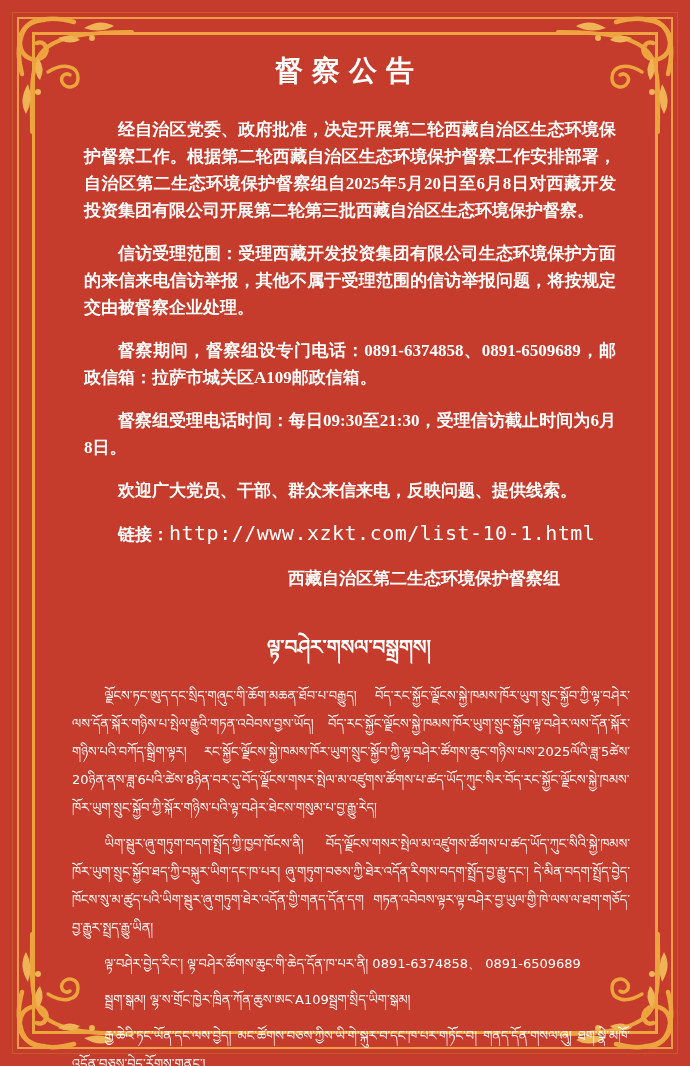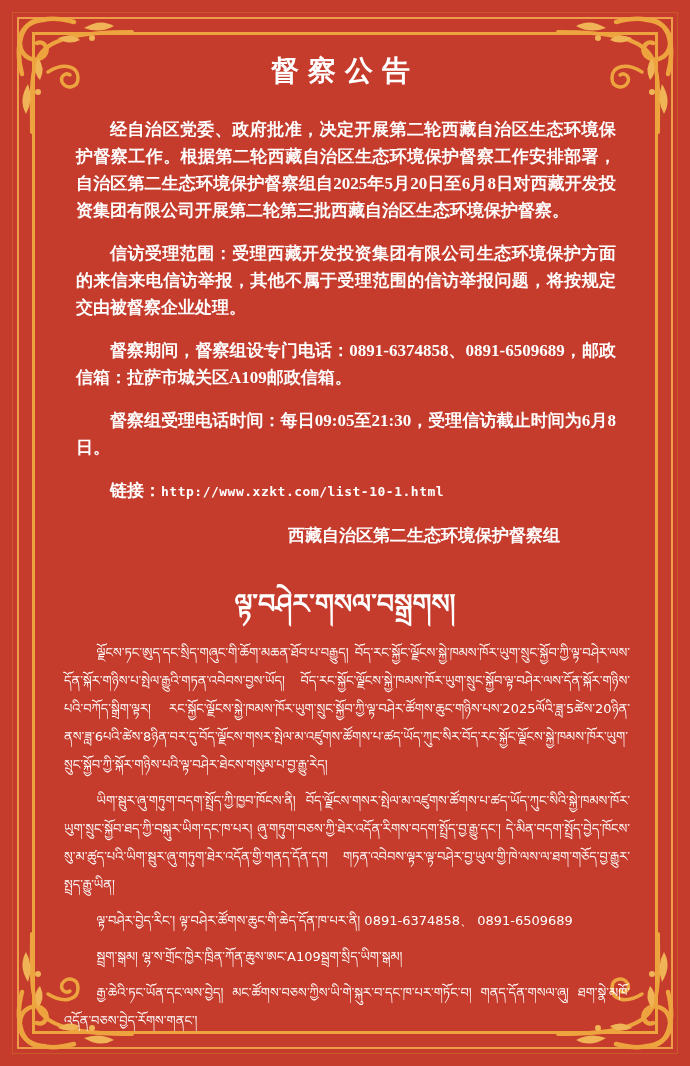--- a/index.html
+++ b/index.html
@@ -11,38 +11,38 @@
     overflow:hidden;
     color:#ffffff;
     font-family:"Liberation Serif","DejaVu Serif",serif;
   }
   
   .outer-line{position:absolute;inset:12px;border:1px solid #c9582a;pointer-events:none;}
   .gold-line{position:absolute;inset:17px;border:2px solid #ef9c49;pointer-events:none;}
   
   .frame{position:absolute;inset:32px;border:3px solid #eda43e;pointer-events:none;}
   .ornaments{position:absolute;left:0;top:0;pointer-events:none;}
-  .content{position:absolute;inset:0;padding-top:52px;box-sizing:border-box;}
+  .content{position:absolute;inset:0;padding-top:52px;box-sizing:border-box;padding-left:8px;}
 
   .zh-title{
     margin:0;text-align:center;
     font-size:28px;font-weight:700;letter-spacing:9px;
   }
   .zh-body{
     margin:26px 58px 0 60px;
     font-size:17px;line-height:27px;font-weight:700;
     text-align:justify;
   }
   .zh-body p{margin:16px;text-indent:2em;}
-  .url{font-family:"DejaVu Sans Mono","Liberation Mono",monospace;font-weight:700;font-size:13px;letter-spacing:0.5px;}
+  .url{font-family:"DejaVu Sans Mono","Liberation Mono",monospace;font-weight:400;font-size:20px;letter-spacing:0.5px;}
   .zh-sign{width:340px;margin:10px 62px 0 auto;font-size:17px;font-weight:700;line-height:30px;}
 
   .bo-title{
     margin:36px 0 0 0;text-align:center;
-    font-size:27px;font-weight:700;line-height:34px;
+    font-size:20px;font-weight:700;line-height:34px;
   }
   .bo-body{
     margin:18px 52px 0 56px;
     font-size:13px;line-height:28px;font-weight:400;
     text-align:justify;
     font-family:"DejaVu Sans","Liberation Sans",sans-serif;
   }
   .bo-body p{margin:8px;text-indent:2.5em;}
 </style>
 </head>
@@ -80,21 +80,22 @@
   </svg>
 
   <div class="content">
 
     <h1 class="zh-title">督察公告</h1>
 
     <div class="zh-body">
       <p>经自治区党委、政府批准，决定开展第二轮西藏自治区生态环境保护督察工作。根据第二轮西藏自治区生态环境保护督察工作安排部署，自治区第二生态环境保护督察组自2025年5月20日至6月8日对西藏开发投资集团有限公司开展第二轮第三批西藏自治区生态环境保护督察。</p>
       <p>信访受理范围：受理西藏开发投资集团有限公司生态环境保护方面的来信来电信访举报，其他不属于受理范围的信访举报问题，将按规定交由被督察企业处理。</p>
       <p>督察期间，督察组设专门电话：0891-6374858、0891-6509689，邮政信箱：拉萨市城关区A109邮政信箱。</p>
-      <p>督察组受理电话时间：每日09:05至21:30，受理信访截止时间为6月8日。</p>
+      <p>督察组受理电话时间：每日09:30至21:30，受理信访截止时间为6月8日。</p>
+      <p>欢迎广大党员、干部、群众来信来电，反映问题、提供线索。</p>
       <p><span>链接：</span><span class="url">http://www.xzkt.com/list-10-1.html</span></p>
     </div>
 
     <div class="zh-sign">
       <div>西藏自治区第二生态环境保护督察组</div>
     </div>
 
     <h2 class="bo-title">ལྟ་བཤེར་གསལ་བསྒྲགས།</h2>
 
     <div class="bo-body">

